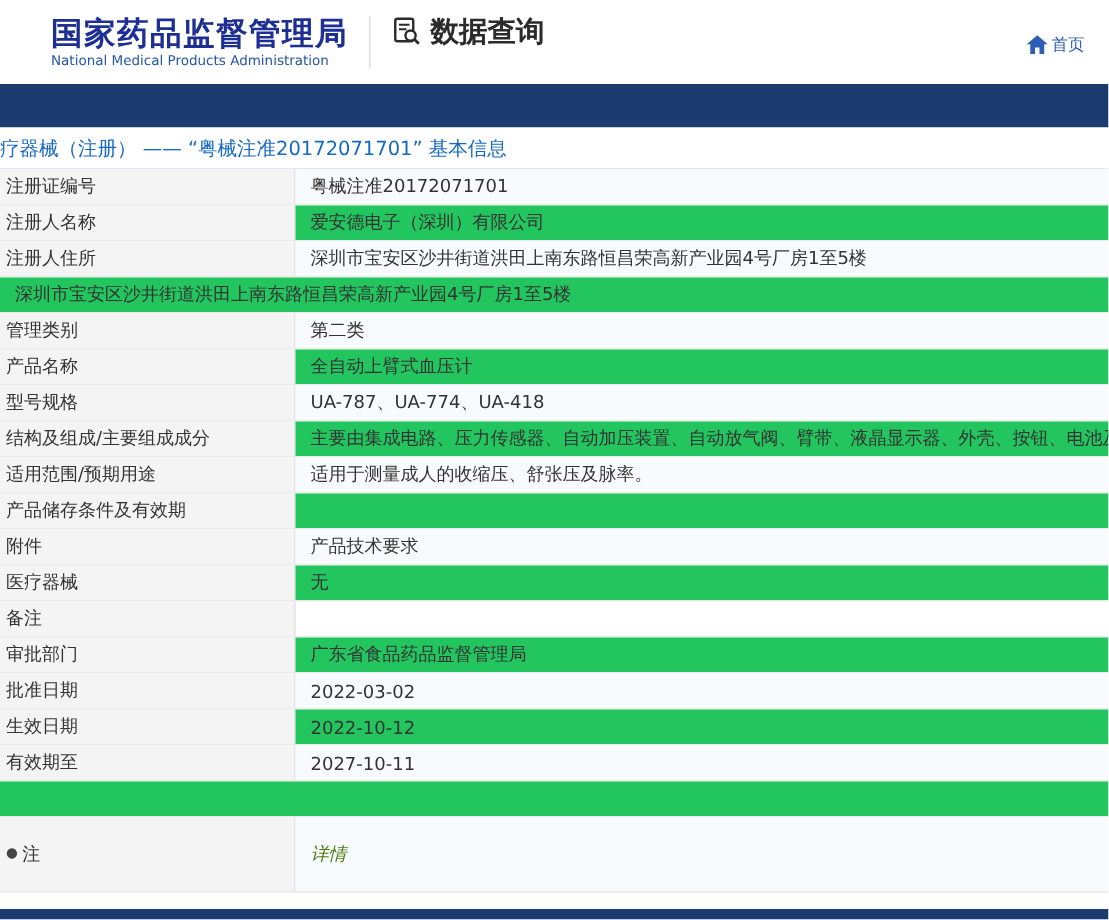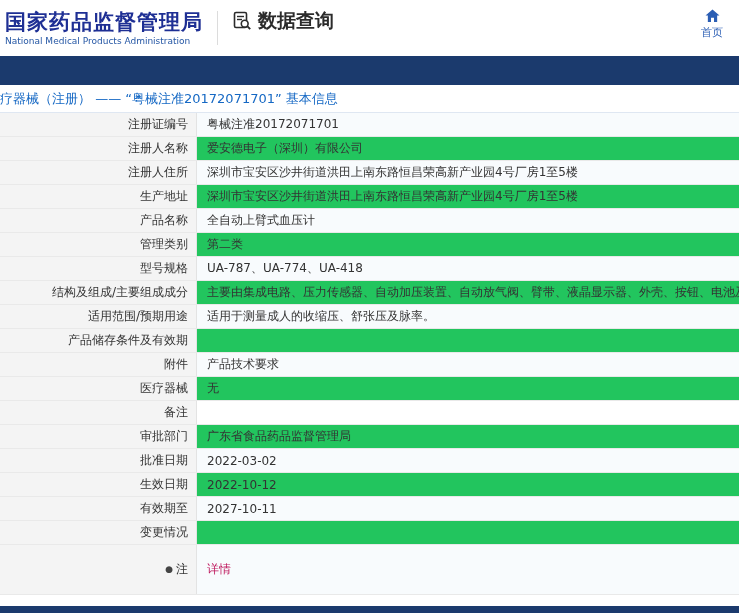--- a/index.html
+++ b/index.html
@@ -14,29 +14,29 @@
 
   
   .site-header {
     height:56px;
     background:#fff;
     display:flex;
     align-items:center;
     position:relative;
     padding-left:5px;
   }
-  .logo-block { display:flex; flex-direction:column; justify-content:center; padding-right:14px; cursor:pointer; }
+  .logo-block { display:flex; flex-direction:column; justify-content:center; padding-right:14px; cursor:pointer;margin-left:29px; }
   .logo-cn { font-size:21px; font-weight:bold; color:#1e2f94; letter-spacing:1px; line-height:1.15; white-space:nowrap; }
   .logo-en { font-size:9px; color:#2456a4; margin-top:2px; white-space:nowrap; }
   .header-divider { width:1px; height:34px; background:#dcdcdc; margin-right:14px; }
   .section-title-group { display:flex; align-items:center; gap:6px; margin-top:-14px; }
   .section-title { font-size:19px; font-weight:bold; color:#2b2b2b; white-space:nowrap; }
   .home-link {
-    position:absolute; right:16px; top:9px;
-    display:flex; flex-direction:column; align-items:center; gap:2px;
+    position:absolute; right:16px; top:22px;
+    display:flex; flex-direction:row; align-items:center; gap:2px;
     font-size:11px; color:#2b5eb4; cursor:pointer;
   }
 
   
   .nav-bar { height:29px; background:#1b3a6d; width:100%; }
 
   
   .breadcrumb-row {
     height:28px;
     display:flex; align-items:center;
@@ -51,36 +51,35 @@
 
   
   .info-table { width:739px; background:#fff; }
   .row { display:flex; min-height:24px; border-bottom:1px solid #e9e9e9; }
   .row:last-child { height:50px; }
   .cell { display:flex; align-items:center; font-size:12px; color:#333; }
   .cell.label {
     width:197px;
     background:#f4f4f4;
     border-right:1px solid #e3e3e3;
-    justify-content:flex-end;
     padding:2px 8px 2px 4px;
     gap:3px;
     text-align:right;
     flex-shrink:0;
   }
   .cell.value {
     flex:1;
     padding:2px 6px 2px 10px;
     white-space:nowrap;
     overflow:hidden;
     background:#22c55e;
   }
   .row:nth-child(odd) .cell.value { background:#f8fbfd; }
   .note-ico { font-size:9px; color:#444; line-height:1; }
-  a.detail-link { color:#be185d; text-decoration:none; cursor:pointer; }
+  a.detail-link { color:#4d7c0f; text-decoration:none; cursor:pointer;font-style:italic; }
 
   
   .footer-bar { position:absolute; left:0; bottom:0; width:100%; height:7px; background:#1b3a6d; }
 </style>
 </head>
 <body>
 
 <header class="site-header">
   <div class="logo-block">
     <div class="logo-cn">国家药品监督管理局</div>
@@ -140,52 +139,48 @@
     <div class="cell label">
 
       <span class="lbl-text">注册人住所</span>
     </div>
     <div class="cell value">
       <span class="val-text">深圳市宝安区沙井街道洪田上南东路恒昌荣高新产业园4号厂房1至5楼</span>
     </div>
   </div>
 
   <div class="row">
-    <div class="cell label">
-
-      <span class="lbl-text">生产地址</span>
-    </div>
     <div class="cell value">
       <span class="val-text">深圳市宝安区沙井街道洪田上南东路恒昌荣高新产业园4号厂房1至5楼</span>
     </div>
   </div>
 
   <div class="row">
     <div class="cell label">
 
+      <span class="lbl-text">管理类别</span>
+    </div>
+    <div class="cell value">
+      <span class="val-text">第二类</span>
+    </div>
+  </div>
+
+  <div class="row">
+    <div class="cell label">
+
       <span class="lbl-text">产品名称</span>
     </div>
     <div class="cell value">
       <span class="val-text">全自动上臂式血压计</span>
     </div>
   </div>
 
   <div class="row">
     <div class="cell label">
 
-      <span class="lbl-text">管理类别</span>
-    </div>
-    <div class="cell value">
-      <span class="val-text">第二类</span>
-    </div>
-  </div>
-
-  <div class="row">
-    <div class="cell label">
-
       <span class="lbl-text">型号规格</span>
     </div>
     <div class="cell value">
       <span class="val-text">UA-787、UA-774、UA-418</span>
     </div>
   </div>
 
   <div class="row">
     <div class="cell label">
 
@@ -277,24 +272,20 @@
     <div class="cell label">
 
       <span class="lbl-text">有效期至</span>
     </div>
     <div class="cell value">
       <span class="val-text">2027-10-11</span>
     </div>
   </div>
 
   <div class="row">
-    <div class="cell label">
-
-      <span class="lbl-text">变更情况</span>
-    </div>
     <div class="cell value">
       <span class="val-text"></span>
     </div>
   </div>
 
   <div class="row">
     <div class="cell label">
       <span class="note-ico">●</span>
       <span class="lbl-text">注</span>
     </div>

